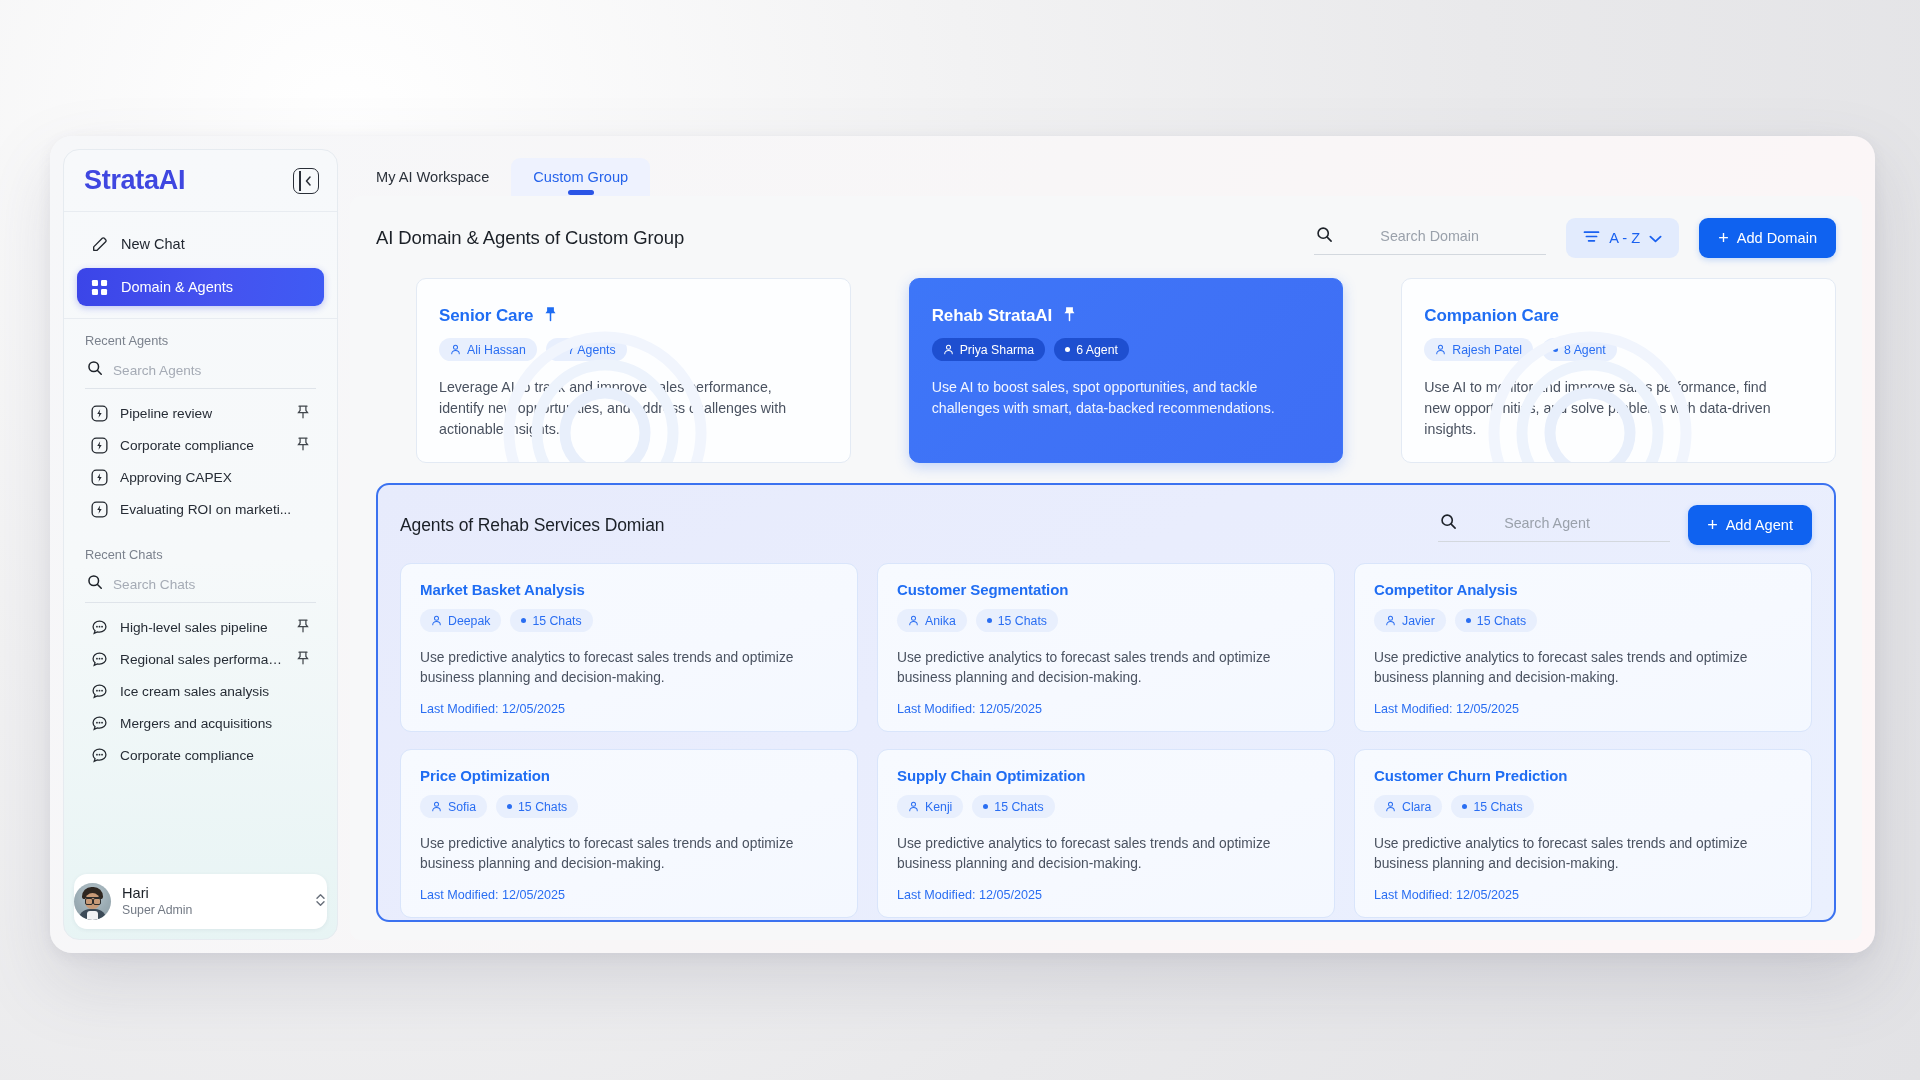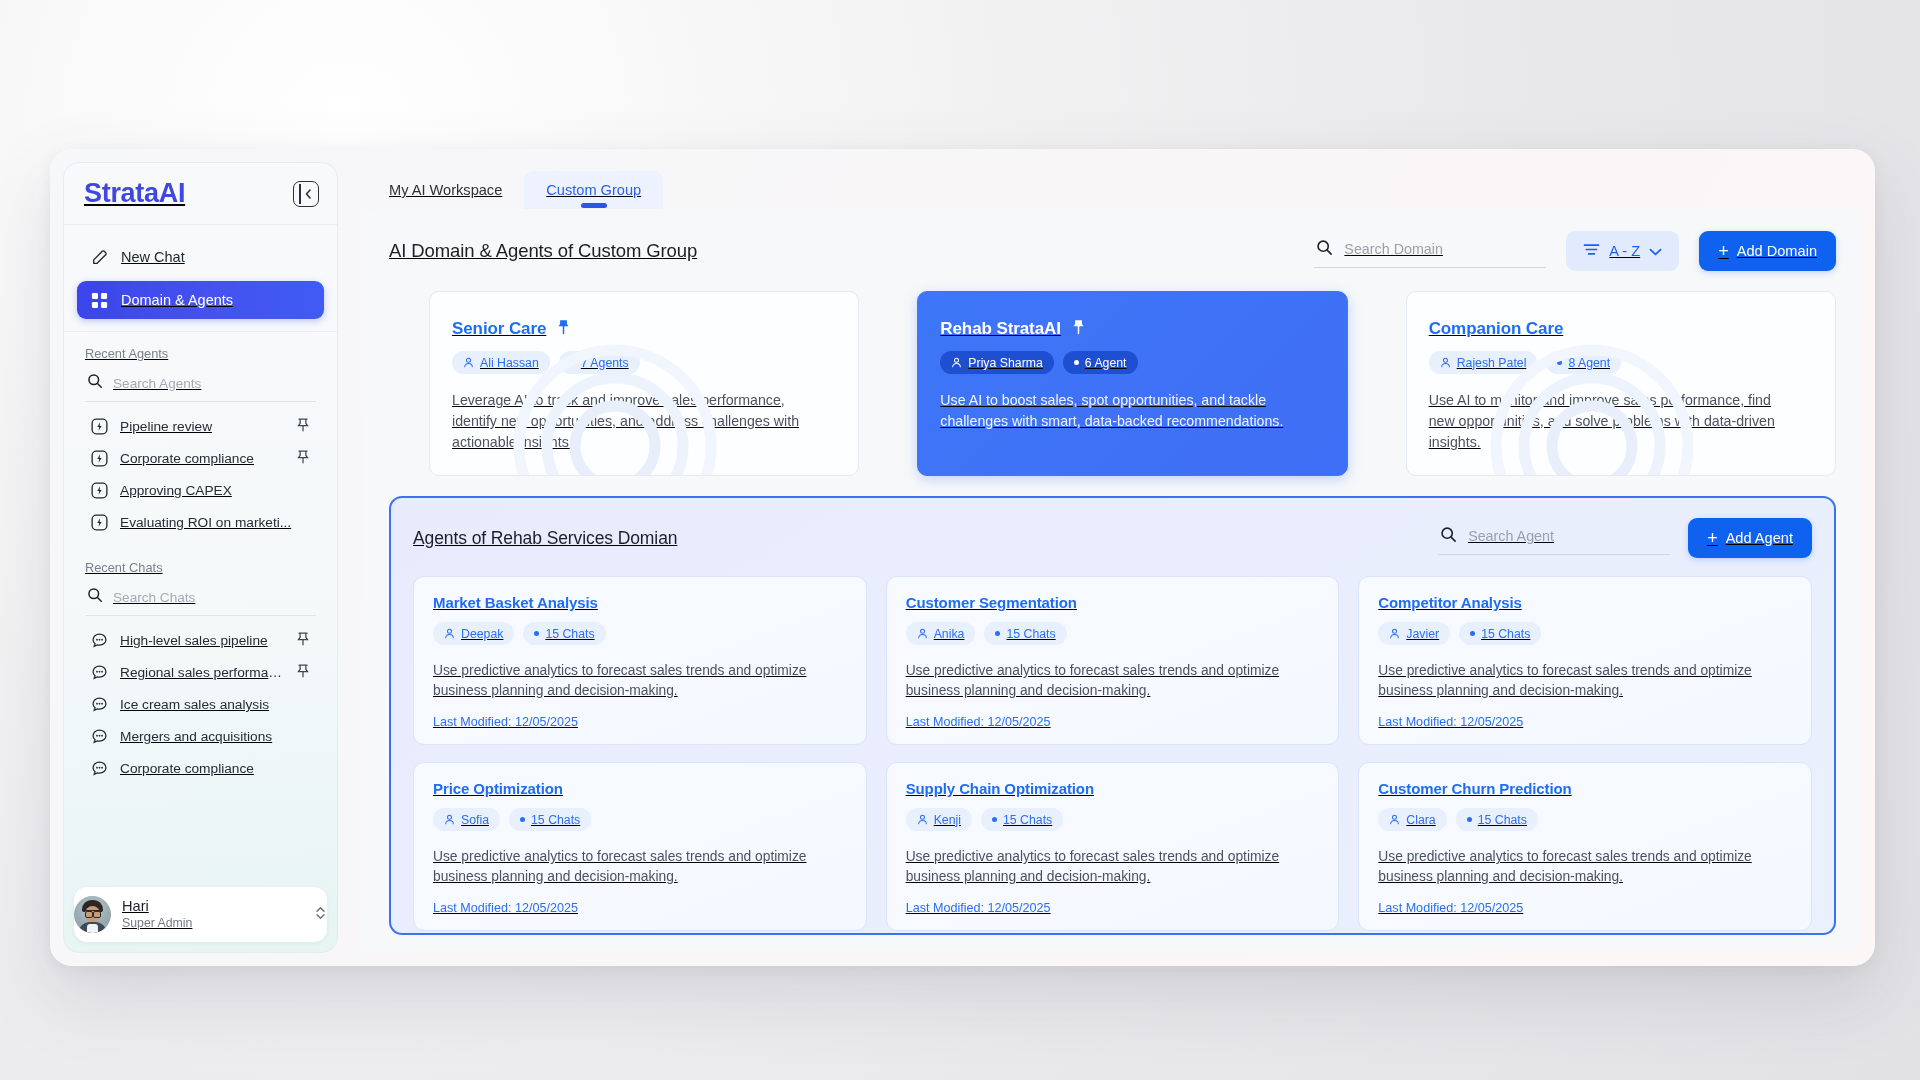--- a/index.html
+++ b/index.html
@@ -9,29 +9,28 @@
     overflow: hidden;
   }
   body {
     background: radial-gradient(circle at 18% 12%, #ffffff 0%, #f2f2f3 34%, #e9e9eb 62%, #e2e2e5 100%);
     position: relative;
   }
 
   
   #app-window {
     position: absolute;
-    left: 50px; top: 149px;
+    left: 50px; top: 136px;
     width: 1825px; height: 817px;
     background: linear-gradient(120deg, #f6f7f9 0%, #f8f6f7 45%, #fdf6f7 100%);
     border-radius: 22px;
     box-shadow: 0 30px 70px rgba(90,90,110,.17), 0 4px 14px rgba(90,90,110,.08);
     display: flex;
     padding: 13px;
-    gap: 15px;
-    text-decoration: underline;
+    gap: 2px;
   }
 
   
   #sidebar {
     width: 275px; flex: 0 0 275px;
     background: linear-gradient(178deg, #f7f9fb 0%, #f6f9fa 52%, #e7f4f4 100%);
     border: 1px solid #e6ebf0;
     border-radius: 16px;
     display: flex; flex-direction: column;
     overflow: hidden;
@@ -153,21 +152,21 @@
   .content-head { display: flex; align-items: center; gap: 20px; margin-bottom: 20px; }
   .page-title { font-size: 18.5px; color: #1b2027; font-weight: 500; flex: 1 1 auto; letter-spacing: -.1px; }
 
   .srch-underline {
     display: flex; align-items: center; gap: 11px;
     width: 232px; padding: 4px 2px 7px;
     border-bottom: 1px solid #d3d8de;
   }
   .srch-underline input {
     border: 0; background: transparent; outline: none;
-    font-family: inherit; font-size: 14.3px; color: #3a4048; width: 100%;
+    font-family: inherit; font-size: 14.3px; color: #3a4048; width: 100%; margin-left: 36px;
   }
   .srch-underline input::placeholder { color: #9aa1ab; }
 
   .sortbtn {
     display: flex; align-items: center; gap: 9px;
     height: 40px; padding: 16px 17px; border-radius: 9px;
     background: #e2ebfd; color: #1a61f0; font-size: 14.6px;
     cursor: pointer; border: 0; font-family: inherit;
   }
   .primary-btn {

